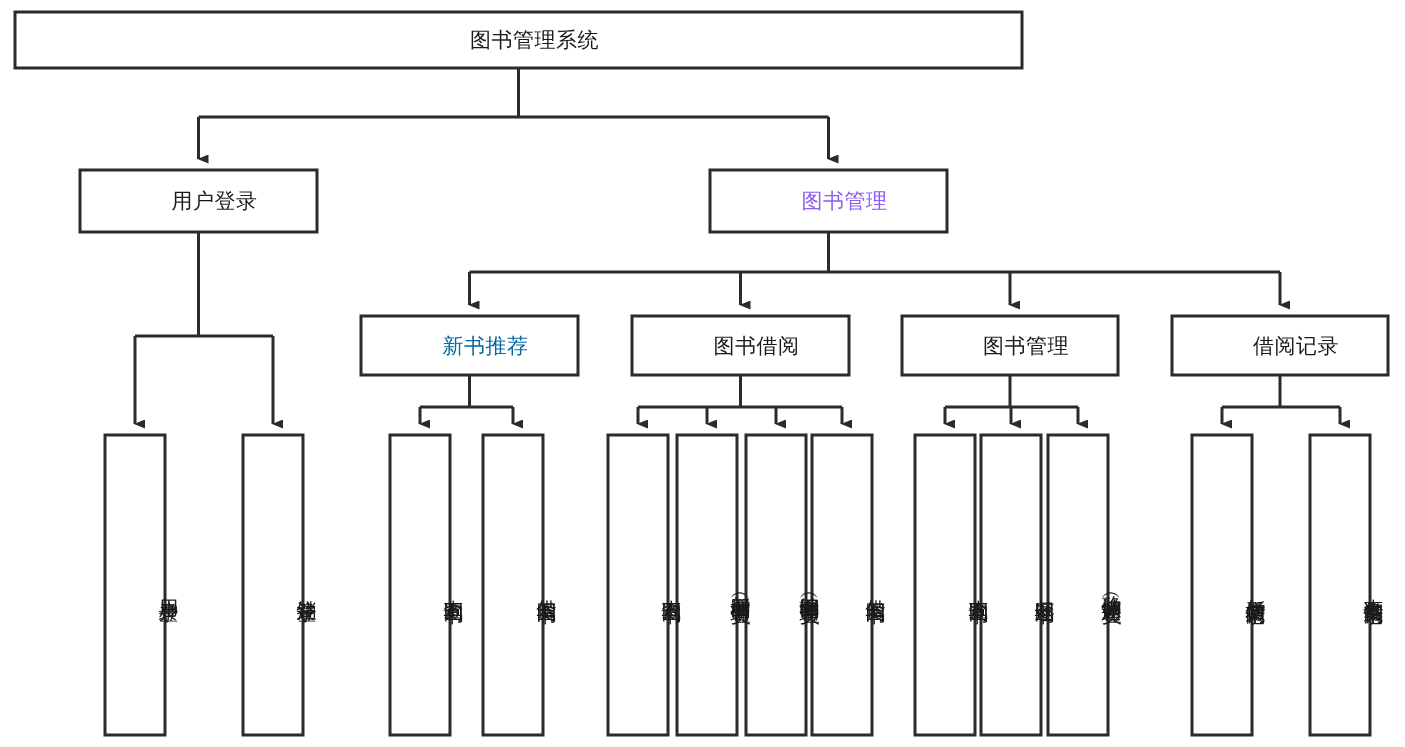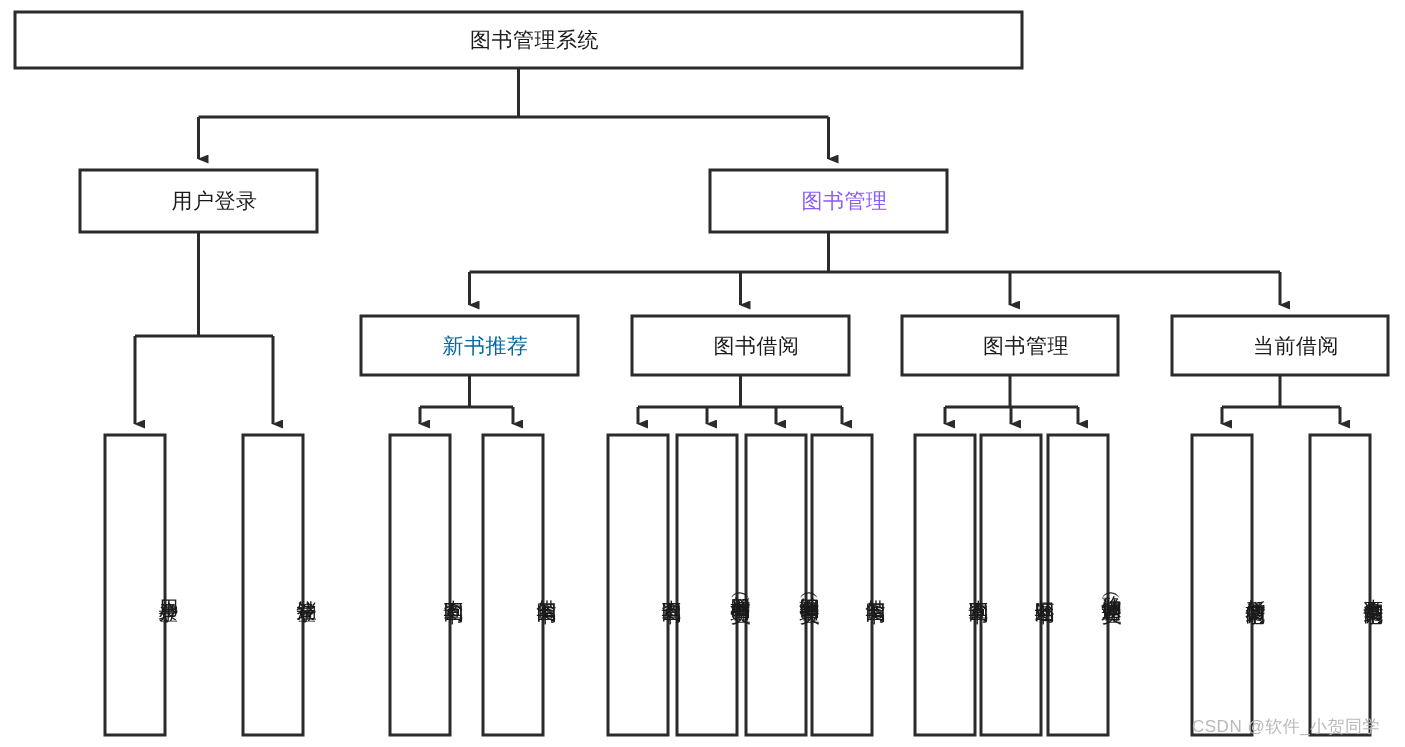--- a/index.html
+++ b/index.html
@@ -127,31 +127,30 @@
       </g>
   </svg>
 
   <div id="label-layer">
       <div class="node-label horizontal" style="left: 15px; top: 12px; width: 1007px; height: 56px; color: rgb(26, 26, 26);">图书管理系统</div>
       <div class="node-label horizontal" style="left: 80px; top: 170px; width: 237px; height: 62px; color: rgb(26, 26, 26);">用户登录</div>
       <div class="node-label horizontal" style="left: 710px; top: 170px; width: 237px; height: 62px; color: #8b5cf6;">图书管理</div>
       <div class="node-label horizontal" style="left: 361px; top: 316px; width: 217px; height: 59px; color: #0369a1;">新书推荐</div>
       <div class="node-label horizontal" style="left: 632px; top: 316px; width: 217px; height: 59px; color: rgb(26, 26, 26);">图书借阅</div>
       <div class="node-label horizontal" style="left: 902px; top: 316px; width: 216px; height: 59px; color: rgb(26, 26, 26);">图书管理</div>
-      <div class="node-label horizontal" style="left: 1172px; top: 316px; width: 216px; height: 59px; color: rgb(26, 26, 26);">当前借阅</div>
+      <div class="node-label horizontal" style="left: 1172px; top: 316px; width: 216px; height: 59px; color: rgb(26, 26, 26);">借阅记录</div>
       <div class="node-label vertical" style="left: 105px; top: 435px; width: 60px; height: 300px; color: rgb(26, 26, 26);">用户登录</div>
       <div class="node-label vertical" style="left: 243px; top: 435px; width: 60px; height: 300px; color: rgb(26, 26, 26);">注销登录</div>
       <div class="node-label vertical" style="left: 390px; top: 435px; width: 60px; height: 300px; color: rgb(26, 26, 26);">查询图书</div>
       <div class="node-label vertical" style="left: 483px; top: 435px; width: 60px; height: 300px; color: rgb(26, 26, 26);">借阅图书</div>
       <div class="node-label vertical" style="left: 608px; top: 435px; width: 60px; height: 300px; color: rgb(26, 26, 26);">查询图书</div>
       <div class="node-label vertical" style="left: 677px; top: 435px; width: 60px; height: 300px; color: rgb(26, 26, 26);">新增图书（管理员）</div>
       <div class="node-label vertical" style="left: 746px; top: 435px; width: 60px; height: 300px; color: rgb(26, 26, 26);">编辑图书（管理员）</div>
       <div class="node-label vertical" style="left: 812px; top: 435px; width: 60px; height: 300px; color: rgb(26, 26, 26);">借阅图书</div>
       <div class="node-label vertical" style="left: 915px; top: 435px; width: 60px; height: 300px; color: rgb(26, 26, 26);">查询图书</div>
       <div class="node-label vertical" style="left: 981px; top: 435px; width: 60px; height: 300px; color: rgb(26, 26, 26);">归还图书</div>
       <div class="node-label vertical" style="left: 1048px; top: 435px; width: 60px; height: 300px; color: rgb(26, 26, 26);">确认归还（管理员）</div>
       <div class="node-label vertical" style="left: 1192px; top: 435px; width: 60px; height: 300px; color: rgb(26, 26, 26);">新增借阅记录</div>
       <div class="node-label vertical" style="left: 1310px; top: 435px; width: 60px; height: 300px; color: rgb(26, 26, 26);">查询借阅记录</div>
     </div>
 
-  <div class="watermark" style="left: 1192px; top: 715px;">CSDN @软件_小贺同学</div>
 
 </div>
 
 </body></html>

